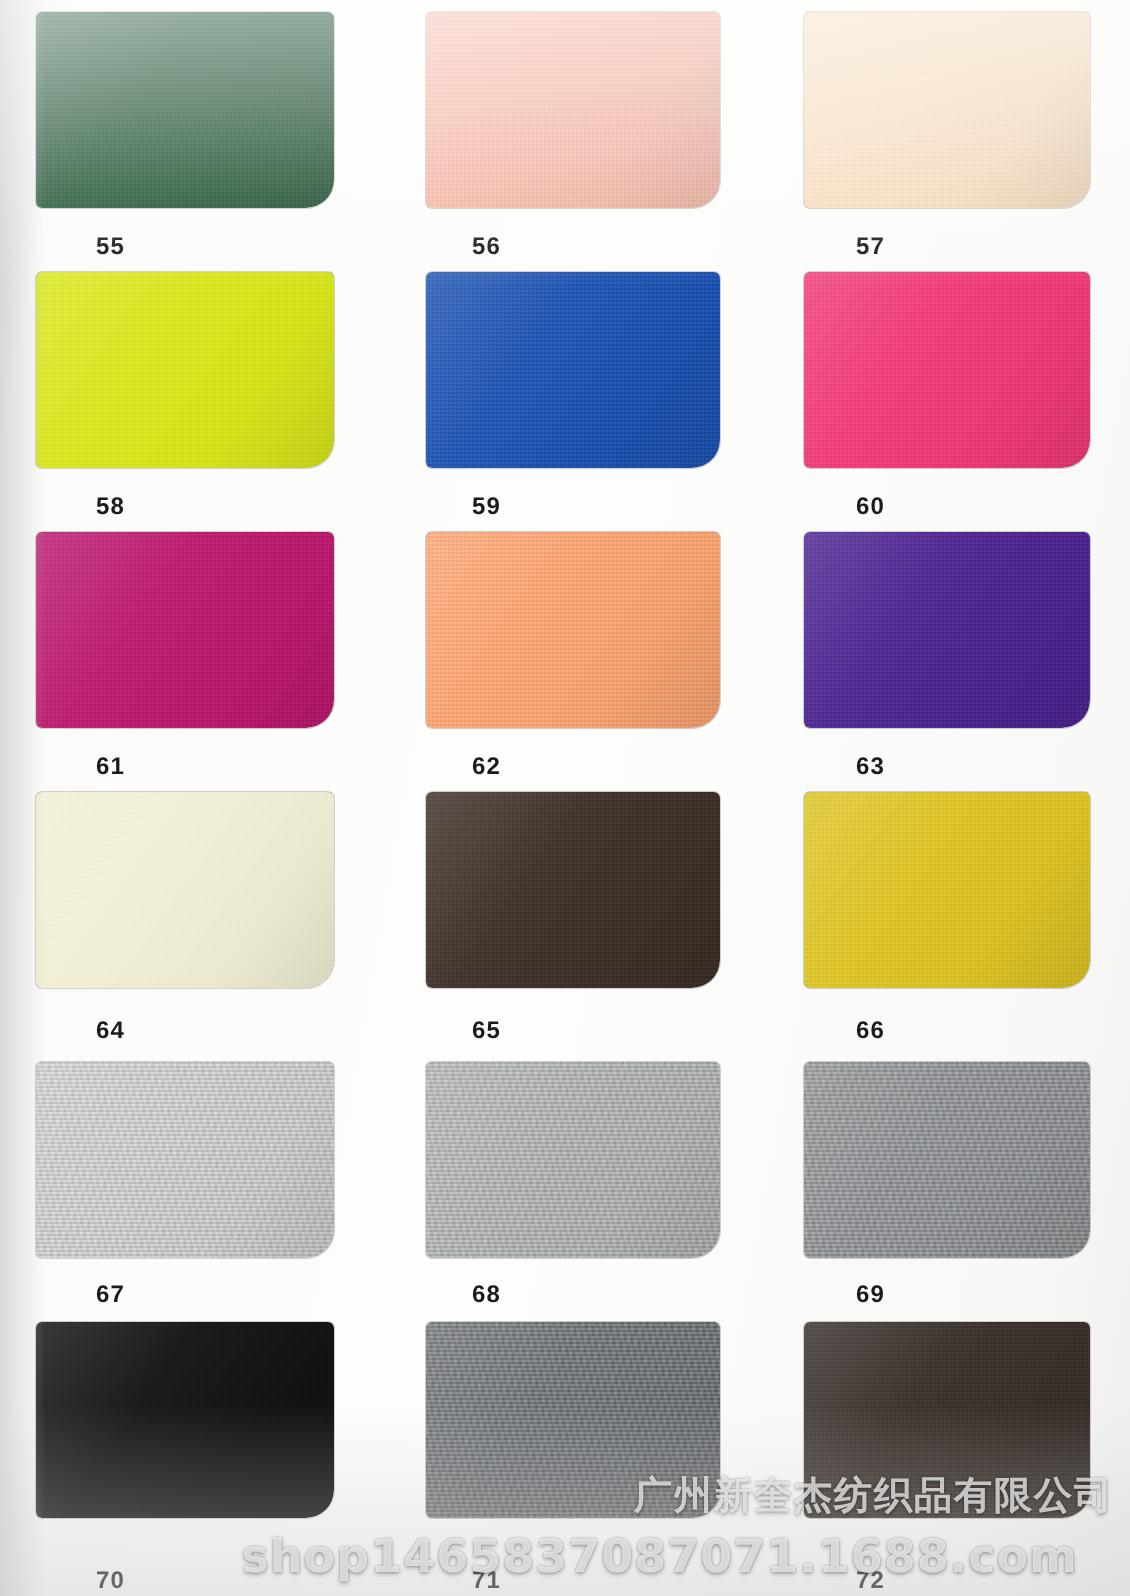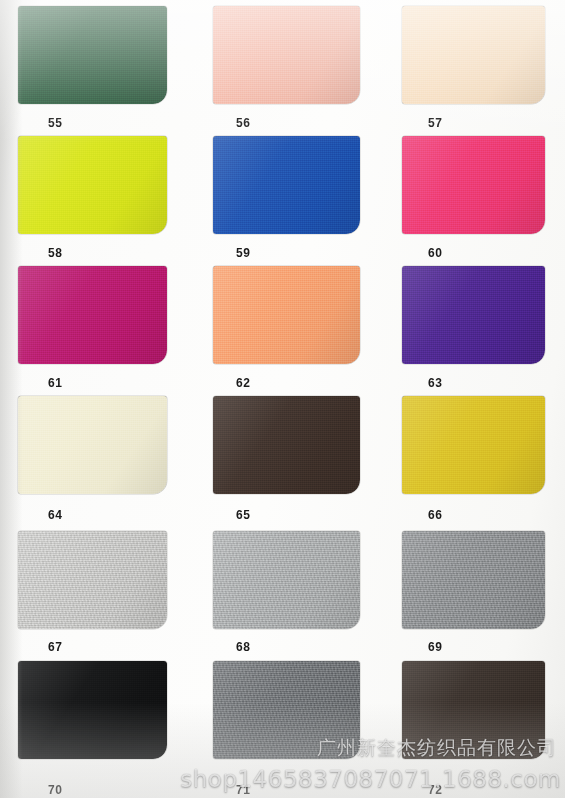--- a/index.html
+++ b/index.html
@@ -125,31 +125,31 @@
   
   .wm {
     position: absolute;
     z-index: 6;
     color: rgba(255,255,255,0.72);
     text-shadow:
       0 1px 2px rgba(0,0,0,0.28),
       0 0 1px rgba(0,0,0,0.35);
     white-space: nowrap;
     pointer-events: none;
-    font-weight: normal;
+    font-weight: bold;
   }
   #wm-company {
     right: 8px;
     top: 735px;
     font-size: 19px;
     letter-spacing: 1px;
     font-family: "DejaVu Sans", "Liberation Sans", sans-serif;
   }
   #wm-shop {
-    right: 4px;
+    right: 26px;
     top: 766px;
     font-size: 23px;
     letter-spacing: 0.5px;
     font-family: "DejaVu Sans", "Liberation Sans", sans-serif;
   }
 </style>
 </head>
 <body>
 
 <div id="card">

